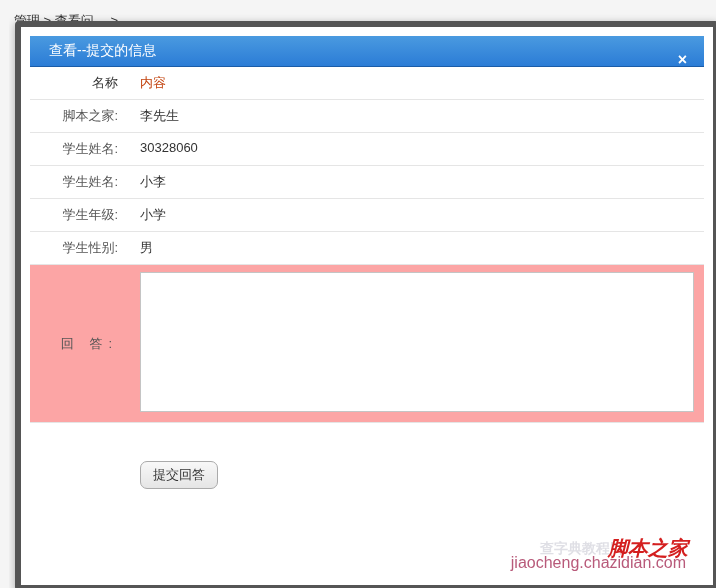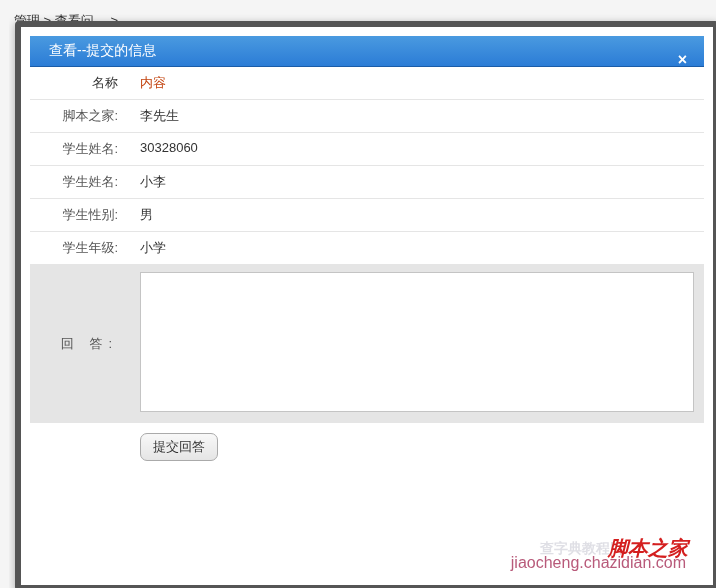--- a/index.html
+++ b/index.html
@@ -7,24 +7,24 @@
 .bg-breadcrumb { position: absolute; top: 0; left: 0; padding: 3px 5px; color: #333; font-size: 13px; }
 .overlay { position: absolute; top: 12px; left: 6px; right: 6px; bottom: 6px; background: #fff; border: 6px solid #555; border-radius: 4px; box-shadow: 0 2px 8px rgba(0,0,0,0.3); }
 .dialog-header { background: linear-gradient(to bottom, #4a9ae0, #2b7cd6); color: #fff; padding: 6px 10px; position: relative; font-size: 14px; border-bottom: 1px solid #1a5ca8; }
 .close-btn { position: absolute; right: 8px; top: 6px; color: #fff; cursor: pointer; font-size: 16px; font-weight: bold; }
 .dialog-body { padding: 0; }
 table { width: 100%; border-collapse: collapse; }
 th, td { padding: 7px 10px; text-align: left; vertical-align: top; border-bottom: 1px solid #e5e5e5; font-size: 13px; color: #333; }
 th { text-align: right; width: 100px; font-weight: normal; color: #555; padding-right: 12px; }
 tr.header-row th { text-align: right; font-weight: normal; color: #333; margin-top: 40px; }
 tr.header-row td { color: #c2410c; }
-tr.answer-row th, tr.answer-row td { background: #e5e5e5; border-bottom: 1px solid #e5e5e5; }
+tr.answer-row th, tr.answer-row td { background: #fca5a5; border-bottom: 1px solid #e5e5e5; }
 tr.answer-row th { vertical-align: middle; letter-spacing: 6px; }
 textarea { width: 100%; height: 140px; border: 1px solid #c4c4c4; resize: none; font-family: inherit; font-size: 13px; padding: 4px; background: #fff; }
-.submit-btn { background: linear-gradient(to bottom, #f8f8f8, #e5e5e5); border: 1px solid #aaa; border-radius: 7px; padding: 4px 12px; cursor: pointer; font-size: 13px; color: #333; }
+.submit-btn { background: linear-gradient(to bottom, #f8f8f8, #e5e5e5); border: 1px solid #aaa; border-radius: 7px; padding: 4px 12px; cursor: pointer; font-size: 13px; color: #333; margin-top: 28px; }
 tr.btn-row th, tr.btn-row td { border-bottom: none; padding-top: 10px; }
 .watermark { position: absolute; bottom: 14px; right: 16px; font-size: 20px; font-weight: bold; font-style: italic; color: #d41f1f; font-family: KaiTi, serif; text-shadow: 1px 1px 0 #fff; }
 .watermark-url { position: absolute; bottom: 4px; right: 18px; font-size: 16px; color: #b85a7a; }
 .watermark-bg { position: absolute; bottom: 18px; right: 80px; font-size: 14px; color: rgba(150,150,170,0.3); font-weight: bold; margin-top: 23px; }
 </style>
 </head>
 <body>
 
 <div class="bg-breadcrumb">管理 &gt; 查看问… &gt;</div>
 
@@ -46,26 +46,26 @@
       </tr>
       <tr>
         <th>学生姓名:</th>
         <td>30328060</td>
       </tr>
       <tr>
         <th>学生姓名:</th>
         <td>小李</td>
       </tr>
       <tr>
+        <th>学生年级:</th>
+        <td>小学</td>
+      </tr>
+      <tr>
         <th>学生性别:</th>
         <td>男</td>
-      </tr>
-      <tr>
-        <th>学生年级:</th>
-        <td>小学</td>
       </tr>
       <tr class="answer-row">
         <th>回 答:</th>
         <td>
           <textarea style=""></textarea>
         </td>
       </tr>
       <tr class="btn-row">
         <th></th>
         <td>

